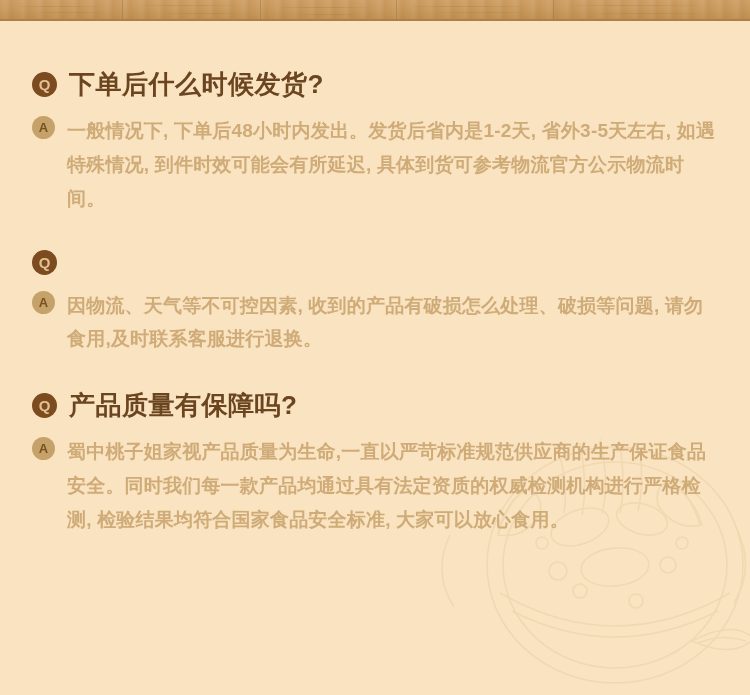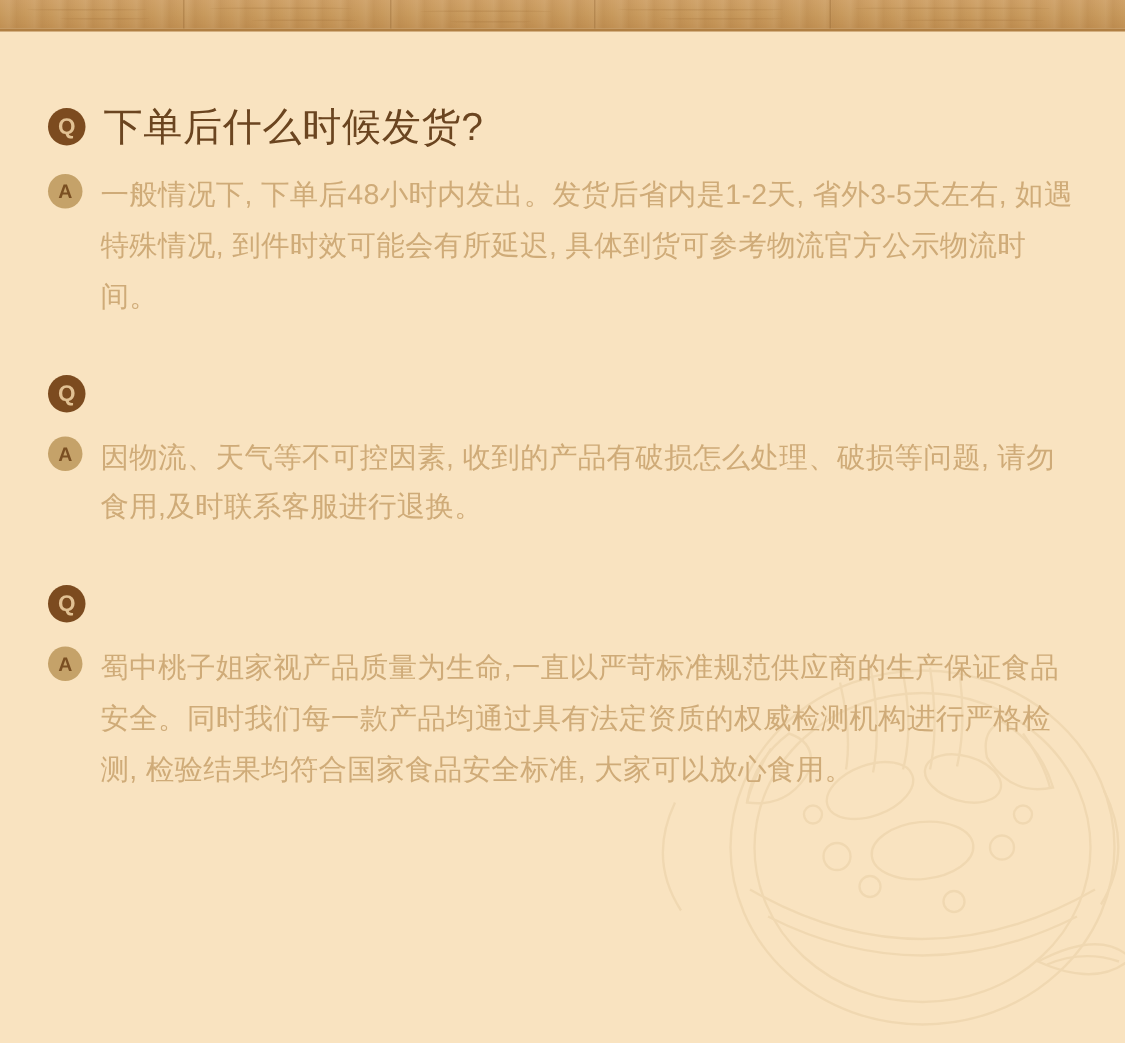--- a/index.html
+++ b/index.html
@@ -104,36 +104,37 @@
     width: 23px;
     height: 23px;
     background: #c5a269;
     color: #7a4f22;
     font-size: 13px;
     margin-right: 12px;
     margin-top: 2px;
   }
   .question-text {
     font-size: 26px;
-    font-weight: normal;
+    font-weight: bold;
     color: #6b4520;
     letter-spacing: 0.5px;
     line-height: 1.2;
   }
 
   .faq-answer {
     display: flex;
     align-items: flex-start;
   }
   .answer-text {
     font-size: 19px;
     color: #cfab78;
     line-height: 1.78;
     letter-spacing: 0.2px;
     max-width: 655px;
+    font-weight: bold;
   }
 </style>
 </head>
 <body>
 
 <div id="page">
 
   <svg id="watermark" viewBox="0 0 330 300" fill="none" stroke="#e3c79b" stroke-width="1.6">
     <ellipse cx="185" cy="150" rx="128" ry="118"></ellipse>
     <ellipse cx="185" cy="150" rx="112" ry="103"></ellipse>
@@ -199,20 +200,21 @@
       </div>
       <div class="faq-answer">
         <span class="badge badge-a">A</span>
         <span class="answer-text">因物流、天气等不可控因素, 收到的产品有破损怎么处理、破损等问题, 请勿食用,及时联系客服进行退换。</span>
       </div>
     </div>
 
     <div class="faq-item">
       <div class="faq-question">
         <span class="badge badge-q">Q</span>
+        <span class="question-text">产品质量有保障吗?</span>
       </div>
       <div class="faq-answer">
         <span class="badge badge-a">A</span>
         <span class="answer-text">蜀中桃子姐家视产品质量为生命,一直以严苛标准规范供应商的生产保证食品安全。同时我们每一款产品均通过具有法定资质的权威检测机构进行严格检测, 检验结果均符合国家食品安全标准, 大家可以放心食用。</span>
       </div>
     </div>
 
   </div>
 </div>
 

